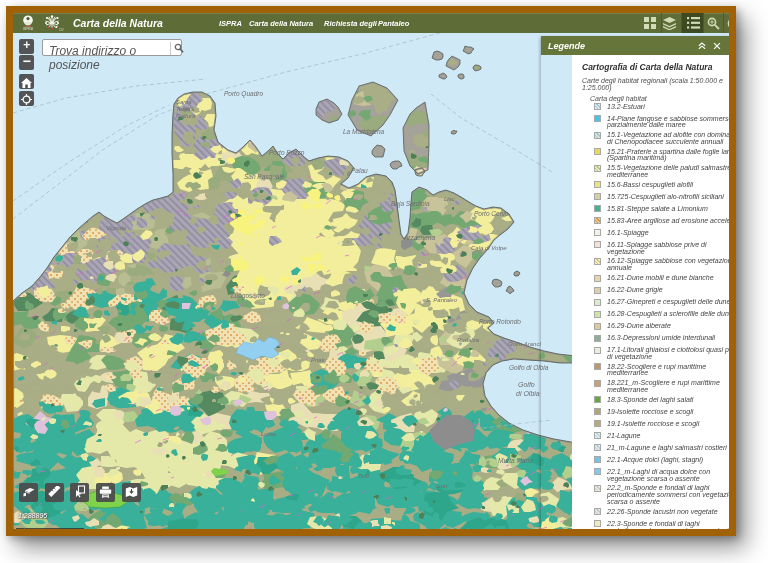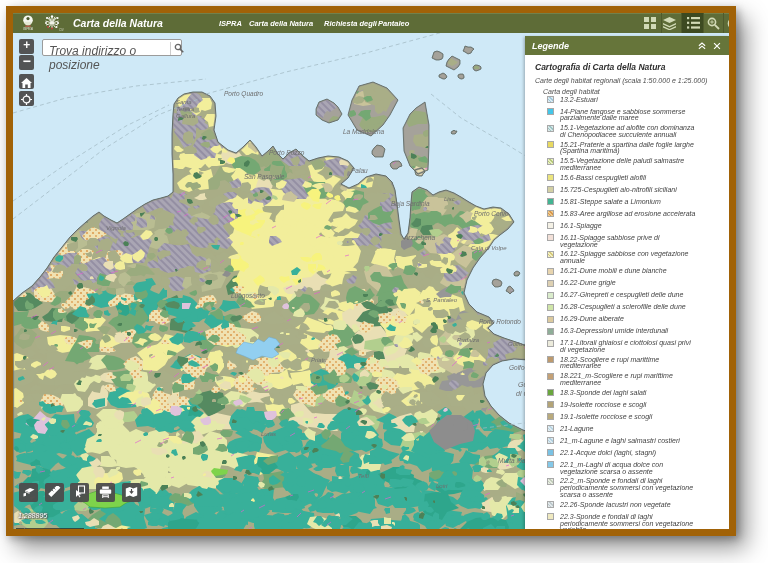--- a/index.html
+++ b/index.html
@@ -24,24 +24,24 @@
 #tools .btn { top:470px; width:19px; height:19px; }
 #scaletxt { position:absolute; left:5px; top:499px; font-size:7px; color:#fff; z-index:20;
   text-shadow:0 0 2px #666,0 0 2px #666,1px 1px 1px #555; }
 #coord { position:absolute; left:3px; top:515px; height:9px; background:rgba(45,45,45,.78);
   color:#fff; font-size:6px; line-height:9px; z-index:20; display:flex; }
 #coord .cz { width:9px; border-right:1px solid #666; text-align:center; font-size:6.5px; line-height:8px; }
 #coord .ct { padding:0 4px; }
 #btab { position:absolute; left:478px; top:521px; width:46px; height:7px; background:#3f3f3f;
   border-radius:2px 2px 0 0; z-index:20; }
 #btab svg { display:block; margin:1.5px auto 0; }
-#legend { position:absolute; right:0px; top:23px; width:204px; height:507px; z-index:25; box-shadow:-1px 1px 3px rgba(0,0,0,.28); }
+#legend { position:absolute; right:0px; top:23px; width:188px; height:507px; z-index:25; box-shadow:-1px 1px 3px rgba(0,0,0,.28); }
 #lhead { height:19px; background:#66753a; position:relative; }
 #lhead b { position:absolute; left:7px; top:4.5px; font-size:9px; color:#fff; }
-#lbody { height:484px; background:#fff; overflow:hidden; padding-top:7px; }
+#lbody { height:484px; background:#fff; overflow:hidden; padding-top:7px;margin-left:31px; }
 #lfoot { height:4px; background:#cfe6f4; }
 #lbody h1 { font-size:8.5px; color:#2e2e2e; font-weight:bold; margin:0 0 0 10px; }
 #lbody h2 { font-size:7px; color:#4d4d4d; font-weight:normal; margin:5px 0 0 10px; }
 #lbody h3 { font-size:7px; color:#4d4d4d; font-weight:normal; margin:3.5px 0 1.5px 18px; }
 #lbody ul { list-style:none; margin:0 0 0 22px; }
 #lbody li { min-height:9.5px; margin-bottom:2.5px; position:relative; padding-left:13px; }
 #lbody li i { position:absolute; left:0; top:0; width:7px; height:7px; border:1px solid #a8a8a8; box-sizing:border-box; }
 #lbody li div { font-size:7px; line-height:6.8px; color:#444; padding-top:0.5px; white-space:nowrap; }
 .hic { position:absolute; top:4px; z-index:31; }
 </style></head>

